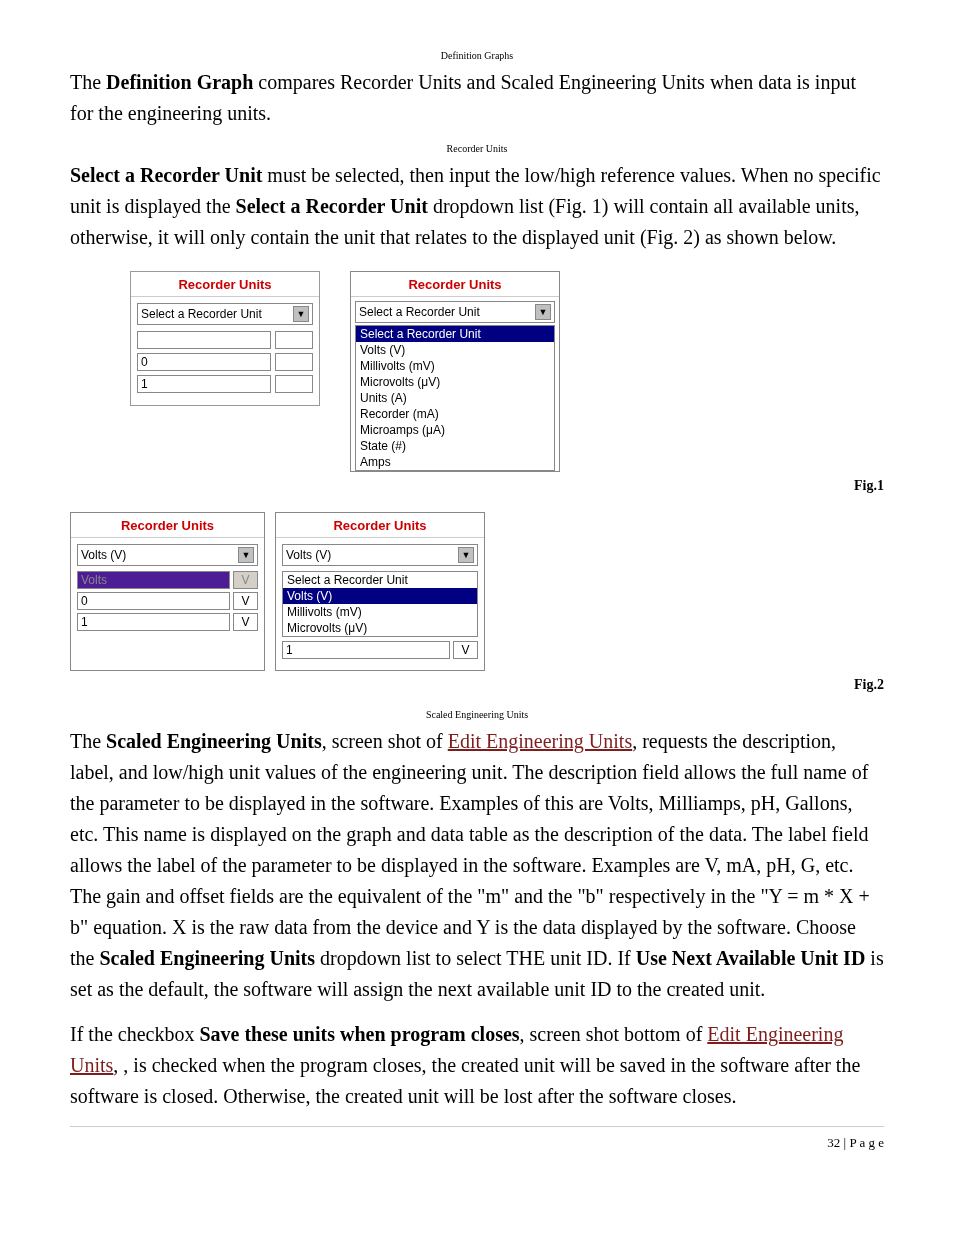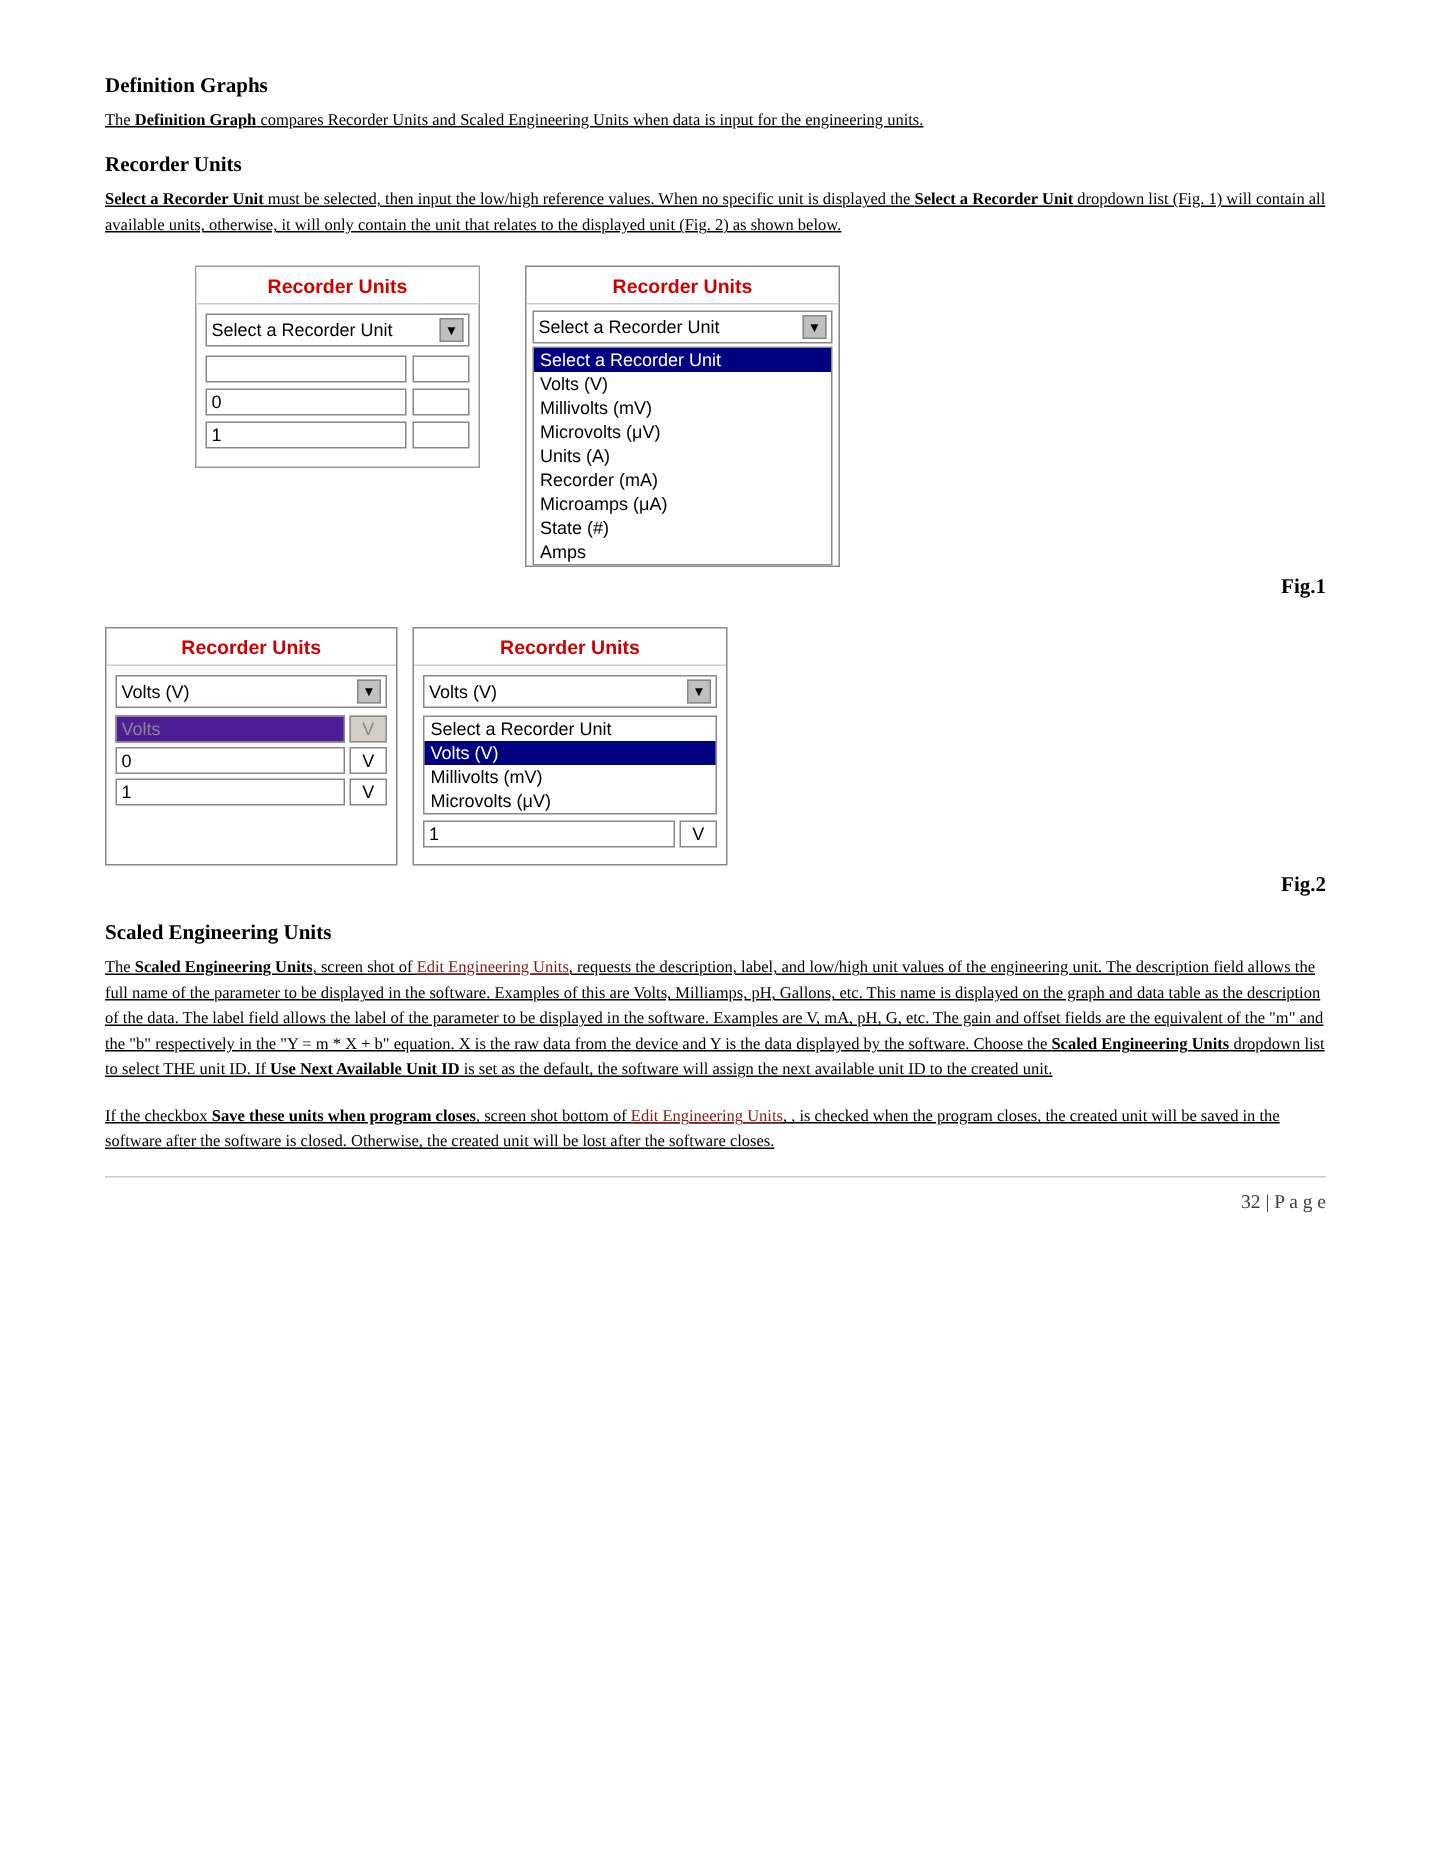--- a/index.html
+++ b/index.html
@@ -5,29 +5,29 @@
     * { box-sizing: border-box; margin: 0; padding: 0; }
     body {
       font-family: Times New Roman, serif;
       font-size: 15px;
       background: #fff;
       color: #000;
       padding: 50px 70px;
       max-width: 954px;
     }
     .section-heading {
-      font-weight: bold;
-      font-size: 14px;
+      font-weight: normal;
+      font-size: 10px;
       margin-bottom: 6px;
+      text-align: center;
     }
     .body-text {
-      font-size: 11px;
+      font-size: 20px;
       line-height: 1.55;
       margin-bottom: 14px;
-      text-decoration: underline;
     }
     .body-text strong {
       font-weight: bold;
     }
     a {
       color: #7f1d1d;
       text-decoration: underline;
     }
     .figures-row {
       display: flex;
@@ -239,21 +239,21 @@
       border: 1px solid #888;
       background: #fff;
       font-size: 12px;
       margin-bottom: 4px;
     }
     .page-footer {
       border-top: 1px solid #ccc;
       padding-top: 8px;
       text-align: right;
       font-size: 13px;
-      color: #404040;
+      color: #000000;
     }
     .section-block {
       margin-bottom: 10px;
     }
   </style>
 </head>
 <body>
 
 <div class="section-block">
   <div class="section-heading">Definition Graphs</div>

